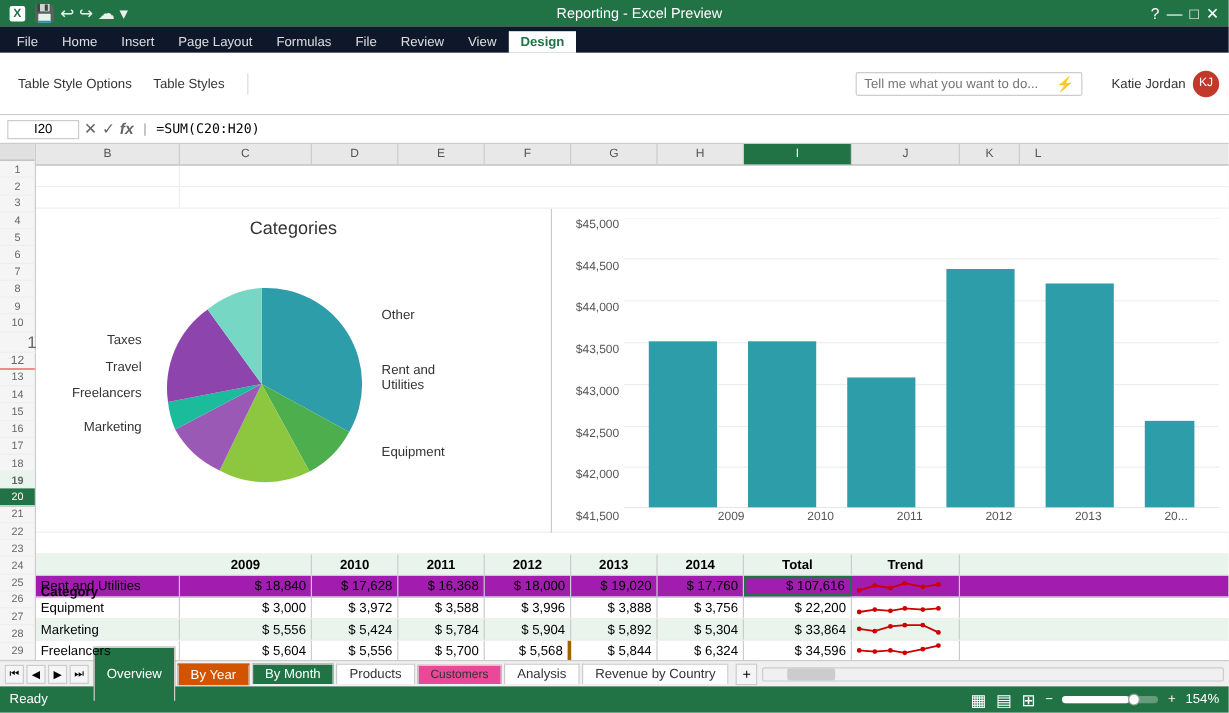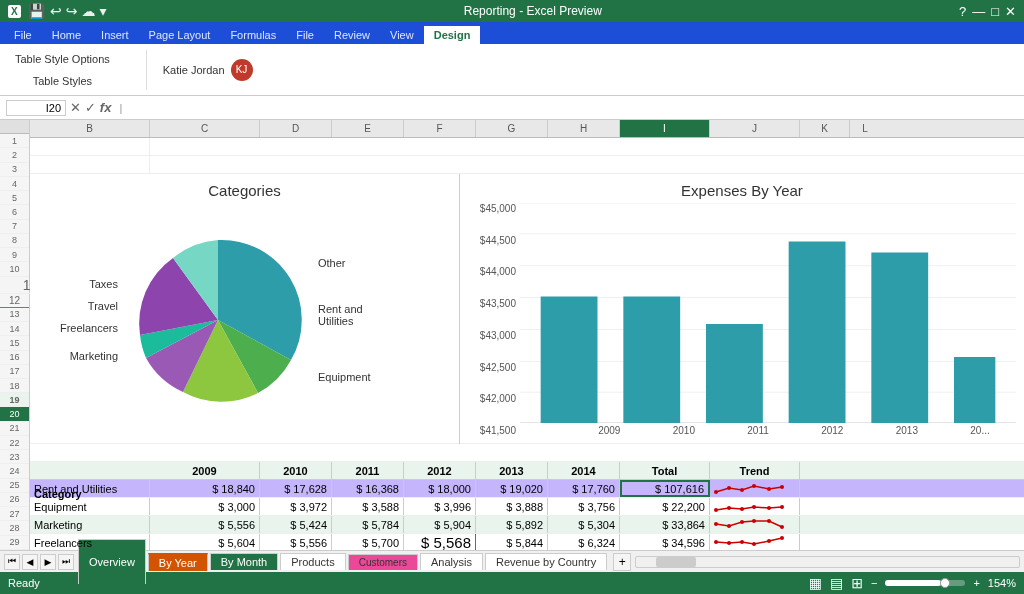--- a/index.html
+++ b/index.html
@@ -9,35 +9,35 @@
     .title-bar { height: 22px; background: #217346; display: flex; align-items: center; justify-content: space-between; padding: 0 8px; color: white; font-size: 11px; }
     .title-bar-left { display: flex; align-items: center; gap: 8px; }
     .title-bar-center { flex: 1; text-align: center; font-size: 12px; }
     .title-bar-right { display: flex; align-items: center; gap: 6px; }
 
     
     .quick-access { display: flex; align-items: center; gap: 4px; }
     .qa-btn { color: white; font-size: 14px; cursor: pointer; opacity: 0.9; }
 
     
-    .ribbon-tabs { height: 22px; background: #1d4ed8; display: flex; align-items: flex-end; padding-left: 4px; }
+    .ribbon-tabs { height: 22px; background: #0f172a; display: flex; align-items: flex-end; padding-left: 4px; }
     .ribbon-tab { padding: 3px 10px; font-size: 11px; color: white; cursor: pointer; opacity: 0.85; }
     .ribbon-tab.active { background: white; color: #217346; font-weight: 600; opacity: 1; }
 
     .ribbon-content { height: 52px; background: white; border-bottom: 1px solid #ccc; display: flex; align-items: center; padding: 4px 8px; gap: 16px; }
-    .ribbon-group { display: flex; align-items: center; gap: 4px; border-right: 1px solid #ddd; padding-right: 29px; flex-direction: column; }
+    .ribbon-group { display: flex; align-items: center; gap: 4px; border-right: 1px solid #ddd; padding-right: 12px; }
     .ribbon-btn { padding: 2px 6px; font-size: 11px; border: 1px solid transparent; cursor: pointer; background: none; border-radius: 2px; color: #333; }
     .ribbon-search { display: flex; align-items: center; border: 1px solid #ccc; border-radius: 2px; padding: 2px 6px; background: white; margin-left: auto; margin-right: 8px; }
     .ribbon-search input { border: none; outline: none; font-size: 11px; width: 160px; color: #666; }
     .user-area { display: flex; align-items: center; gap: 6px; font-size: 11px; color: #333; }
     .avatar { width: 22px; height: 22px; border-radius: 50%; background: #c0392b; display: flex; align-items: center; justify-content: center; color: white; font-size: 10px; }
 
     
     .formula-bar { height: 24px; background: white; border-bottom: 1px solid #ccc; display: flex; align-items: center; gap: 4px; padding: 0 6px; font-size: 11px; }
-    .name-box { width: 60px; border: 1px solid #ccc; padding: 1px 4px; text-align: right; font-size: 11px; }
+    .name-box { width: 60px; border: 1px solid #ccc; padding: 1px 4px; text-align: center; font-size: 11px; }
     .formula-divider { color: #999; margin: 0 4px; }
     .formula-icons { display: flex; gap: 4px; color: #666; font-size: 13px; }
     .formula-input { flex: 1; border: none; outline: none; font-size: 11px; font-family: monospace; }
 
     
     .status-bar { height: 22px; background: #217346; display: flex; align-items: center; justify-content: space-between; padding: 0 8px; color: white; font-size: 11px; }
     .status-right { display: flex; align-items: center; gap: 8px; }
   </style>
 </head>
 <body>
@@ -72,34 +72,39 @@
   <div class="ribbon-tab">Review</div>
   <div class="ribbon-tab">View</div>
   <div class="ribbon-tab active">Design</div>
 </div>
 
 <div class="ribbon-content">
   <div class="ribbon-group">
     <button class="ribbon-btn">Table Style Options</button>
     <button class="ribbon-btn">Table Styles</button>
   </div>
+  <div class="ribbon-search">
+    <input type="text" placeholder="Tell me what you want to do..." style="">
+    <span style="color:#f0a500;">⚡</span>
+  </div>
   <div class="user-area">
     <span>Katie Jordan</span>
     <div class="avatar">KJ</div>
   </div>
 </div>
 
 <div class="formula-bar">
   <input class="name-box" value="I20" style="">
   <div class="formula-icons">
     <span>✕</span>
     <span>✓</span>
     <span style="font-style:italic;font-weight:bold;">fx</span>
   </div>
   <span class="formula-divider">|</span>
+  <input class="formula-input" value="=SUM(C20:H20)" style="">
 </div>
 
 <div style="display:flex; height: calc(594px - 22px - 22px - 52px - 24px - 22px - 22px); background:#fff;">
 
   <div style="width:30px; background:#f5f5f5; border-right:1px solid #ccc; display:flex; flex-direction:column; flex-shrink:0;">
     <div style="height:18px; background:#e0e0e0; border-bottom:1px solid #bbb;"></div>
     <div style="height:18px; border-bottom:1px solid #eee; display:flex; align-items:center; justify-content:center; font-size:9px; color:#666;">1</div>
     <div style="height:18px; border-bottom:1px solid #eee; display:flex; align-items:center; justify-content:center; font-size:9px; color:#666;">2</div>
     <div style="height:18px; border-bottom:1px solid #eee; display:flex; align-items:center; justify-content:center; font-size:9px; color:#666;">3</div>
     <div style="height:18px; border-bottom:1px solid #eee; display:flex; align-items:center; justify-content:center; font-size:9px; color:#666;">4</div>
@@ -189,21 +194,20 @@
 
             <div style="display:flex; flex-direction:column; gap:4px; font-size:11px; color:#333;">
               <div>Other</div>
               <div style="margin-top:30px;">Rent and<br>Utilities</div>
               <div style="margin-top:40px;">Equipment</div>
             </div>
           </div>
         </div>
 
         <div style="flex:1; height:270px; display:flex; flex-direction:column; padding:8px;">
-          <div style="font-size:15px; font-weight:normal; color:#333; margin-bottom:4px; text-align:center;">Expenses By Year</div>
           <div style="display:flex; flex:1;">
 
             <div style="display:flex; flex-direction:column; justify-content:space-between; padding-right:4px; font-size:10px; color:#555; text-align:right; width:52px;">
               <span>$45,000</span>
               <span>$44,500</span>
               <span>$44,000</span>
               <span>$43,500</span>
               <span>$43,000</span>
               <span>$42,500</span>
               <span>$42,000</span>
@@ -259,21 +263,21 @@
         <div style="width:72px; border-right:1px solid #ccc; padding:0 4px; font-size:11px; font-weight:bold; display:flex; align-items:center; justify-content:center;">2010</div>
         <div style="width:72px; border-right:1px solid #ccc; padding:0 4px; font-size:11px; font-weight:bold; display:flex; align-items:center; justify-content:center;">2011</div>
         <div style="width:72px; border-right:1px solid #ccc; padding:0 4px; font-size:11px; font-weight:bold; display:flex; align-items:center; justify-content:center;">2012</div>
         <div style="width:72px; border-right:1px solid #ccc; padding:0 4px; font-size:11px; font-weight:bold; display:flex; align-items:center; justify-content:center;">2013</div>
         <div style="width:72px; border-right:1px solid #ccc; padding:0 4px; font-size:11px; font-weight:bold; display:flex; align-items:center; justify-content:center;">2014</div>
         <div style="width:90px; border-right:1px solid #ccc; padding:0 4px; font-size:11px; font-weight:bold; display:flex; align-items:center; justify-content:center;">Total</div>
         <div style="width:90px; border-right:1px solid #ccc; padding:0 4px; font-size:11px; font-weight:bold; display:flex; align-items:center; justify-content:center;">Trend</div>
         <div style="flex:1;"></div>
       </div>
 
-      <div style="display:flex; height:18px; border-bottom:1px solid #eee; background:#c4b5fd;">
+      <div style="display:flex; height:18px; border-bottom:1px solid #eee; background:#a21caf;">
         <div style="width:120px; border-right:1px solid #ccc; padding:0 4px; font-size:11px; display:flex; align-items:center;">Rent and Utilities</div>
         <div style="width:110px; border-right:1px solid #ccc; padding:0 4px; font-size:11px; display:flex; align-items:center; justify-content:flex-end;">$  18,840</div>
         <div style="width:72px; border-right:1px solid #ccc; padding:0 4px; font-size:11px; display:flex; align-items:center; justify-content:flex-end;">$  17,628</div>
         <div style="width:72px; border-right:1px solid #ccc; padding:0 4px; font-size:11px; display:flex; align-items:center; justify-content:flex-end;">$  16,368</div>
         <div style="width:72px; border-right:1px solid #ccc; padding:0 4px; font-size:11px; display:flex; align-items:center; justify-content:flex-end;">$  18,000</div>
         <div style="width:72px; border-right:1px solid #ccc; padding:0 4px; font-size:11px; display:flex; align-items:center; justify-content:flex-end;">$  19,020</div>
         <div style="width:72px; border-right:1px solid #ccc; padding:0 4px; font-size:11px; display:flex; align-items:center; justify-content:flex-end;">$  17,760</div>
         <div style="width:90px; border-right:1px solid #ccc; padding:0 4px; font-size:11px; display:flex; align-items:center; justify-content:flex-end; border:2px solid #217346;">$  107,616</div>
         <div style="width:90px; border-right:1px solid #ccc; padding:0 4px;">
           <svg width="80" height="16" viewBox="0 0 80 16">
@@ -333,21 +337,21 @@
           </svg>
         </div>
         <div style="flex:1;"></div>
       </div>
 
       <div style="display:flex; height:18px; border-bottom:1px solid #eee;">
         <div style="width:120px; border-right:1px solid #ccc; padding:0 4px; font-size:11px; display:flex; align-items:center;">Freelancers</div>
         <div style="width:110px; border-right:1px solid #ccc; padding:0 4px; font-size:11px; display:flex; align-items:center; justify-content:flex-end;">$   5,604</div>
         <div style="width:72px; border-right:1px solid #ccc; padding:0 4px; font-size:11px; display:flex; align-items:center; justify-content:flex-end;">$   5,556</div>
         <div style="width:72px; border-right:1px solid #ccc; padding:0 4px; font-size:11px; display:flex; align-items:center; justify-content:flex-end;">$   5,700</div>
-        <div style="width:72px; border-right:1px solid #a16207; padding:0 4px; font-size:15px; display:flex; align-items:center; justify-content:flex-end;">$   5,568</div>
+        <div style="width:72px; border-right:3px solid #a16207; padding:0 4px; font-size:11px; display:flex; align-items:center; justify-content:flex-end;">$   5,568</div>
         <div style="width:72px; border-right:1px solid #ccc; padding:0 4px; font-size:11px; display:flex; align-items:center; justify-content:flex-end;">$   5,844</div>
         <div style="width:72px; border-right:1px solid #ccc; padding:0 4px; font-size:11px; display:flex; align-items:center; justify-content:flex-end;">$   6,324</div>
         <div style="width:90px; border-right:1px solid #ccc; padding:0 4px; font-size:11px; display:flex; align-items:center; justify-content:flex-end;">$  34,596</div>
         <div style="width:90px; border-right:1px solid #ccc; padding:0 4px;">
           <svg width="80" height="16" viewBox="0 0 80 16">
             <polyline points="2,8 15,9 28,8 40,10 55,7 68,4" fill="none" stroke="#c00" stroke-width="1.5"></polyline>
             <circle cx="2" cy="8" r="2" fill="#c00"></circle>
               <circle cx="15" cy="9" r="2" fill="#c00"></circle>
               <circle cx="28" cy="8" r="2" fill="#c00"></circle>
               <circle cx="40" cy="10" r="2" fill="#c00"></circle>

